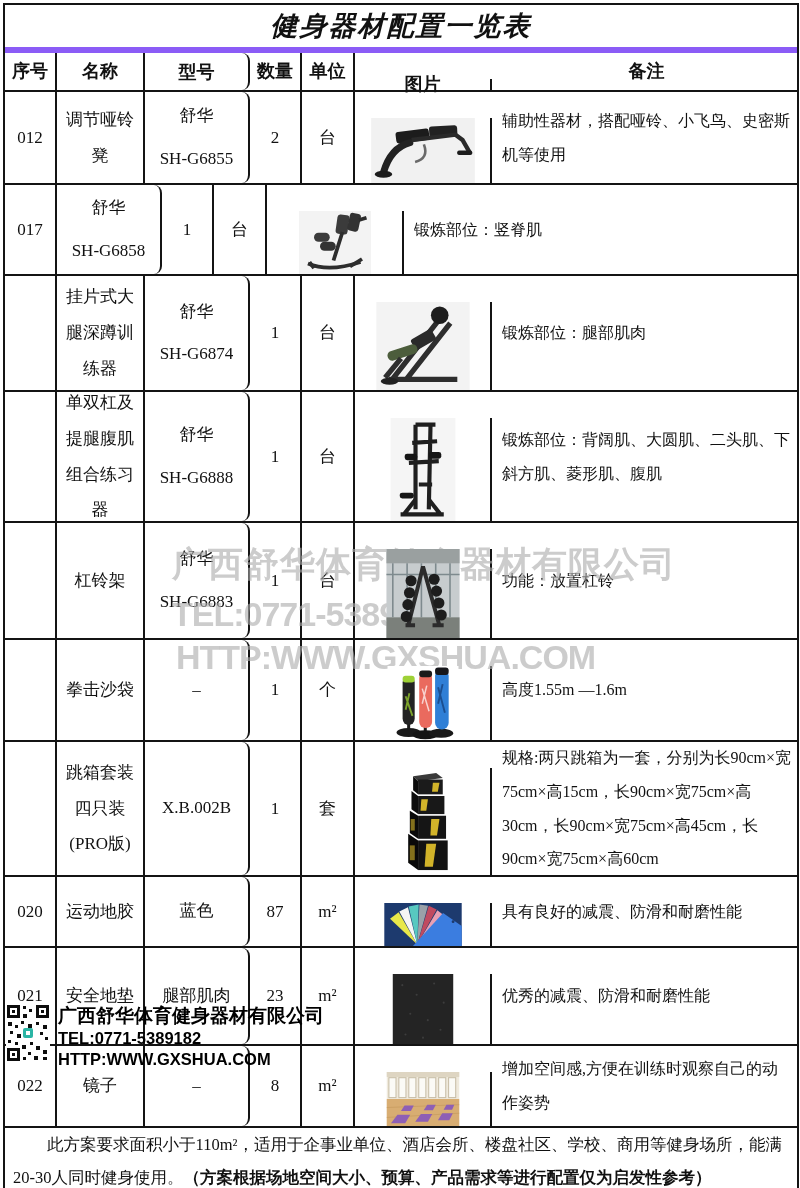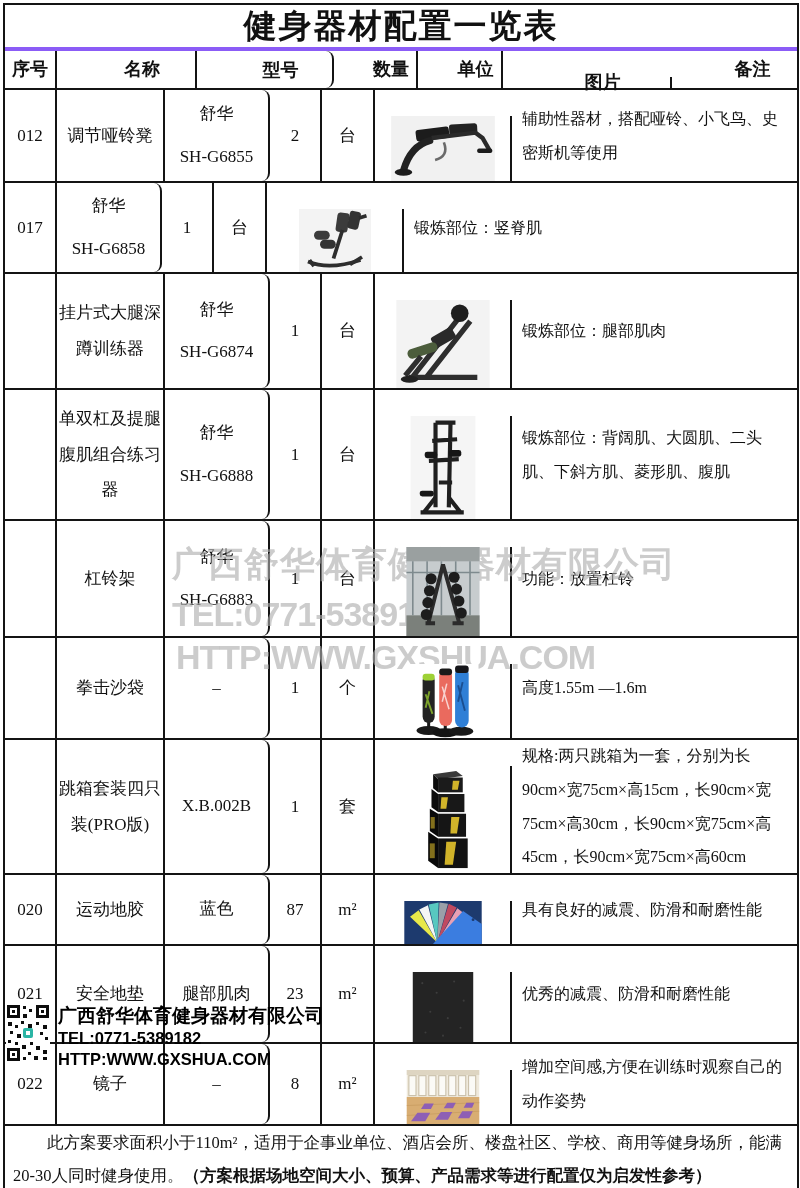--- a/index.html
+++ b/index.html
@@ -5,32 +5,32 @@
   html,body{margin:0;padding:0;background:#ffffff;}
   .page{position:relative;width:800px;height:1188px;background:#fff;
         font-family:"Liberation Serif","DejaVu Serif",serif;color:#111;overflow:hidden;}
   .table{position:absolute;left:3px;top:3px;width:792px;border:2px solid #141414;background:#fff;}
   .tr{display:flex;border-bottom:2px solid #141414;box-sizing:border-box;}
   .tr:last-child{border-bottom:none;}
   .td{box-sizing:border-box;border-right:2px solid #141414;display:flex;flex-direction:column;
       align-items:center;justify-content:center;text-align:center;font-size:17px;line-height:2.1;}
   .td:last-child{border-right:none;}
   .c-no{width:52px;}
-  .c-name{width:108px;padding:0 2px;}
+  .c-name{width:88px;padding:0 2px;}
   .c-model{width:105px;padding:0 4px;line-height:2.5;border-radius:8px;}
   .c-qty{width:52px;}
   .c-unit{width:53px;}
   .c-img{width:137px;margin-top:26px;}
   .c-remark{flex:1;align-items:flex-start;justify-content:center;text-align:left;
             padding:0 6px 0 10px;font-size:16px;}
   .title-row{height:42px;display:flex;align-items:center;justify-content:center;
-             font-size:33px;font-weight:bold;border-bottom:4px solid #8b5cf6;
-             font-family:"Liberation Sans","DejaVu Sans",sans-serif;letter-spacing:2px;}
+             font-size:27px;font-weight:bold;border-bottom:6px solid #8b5cf6;
+             font-family:"Liberation Sans","DejaVu Sans",sans-serif;letter-spacing:2px;font-style:italic;}
   .head .td{font-weight:bold;font-size:18px;}
-  .head{height:39px;gap:32px;}
+  .head{height:39px;}
   .footer-row{display:flex;align-items:center;padding:2px 8px;box-sizing:border-box;
               font-size:16.5px;line-height:2;}
   .footer-row p{margin:0;text-indent:34px;}
   .pic{position:relative;z-index:3;display:block;}
   .wm{position:absolute;z-index:2;font-family:"Liberation Sans","DejaVu Sans",sans-serif;
       font-weight:bold;color:rgba(172,172,172,0.62);white-space:nowrap;pointer-events:none;}
   .wm1{left:172px;top:541px;font-size:35px;letter-spacing:1px;}
   .wm2{left:172px;top:595px;font-size:34px;letter-spacing:-1px;}
   .wm3{left:176px;top:638px;font-size:34px;letter-spacing:-1px;}
   .stamp{position:absolute;z-index:5;left:6px;top:1004px;display:flex;align-items:flex-start;}

